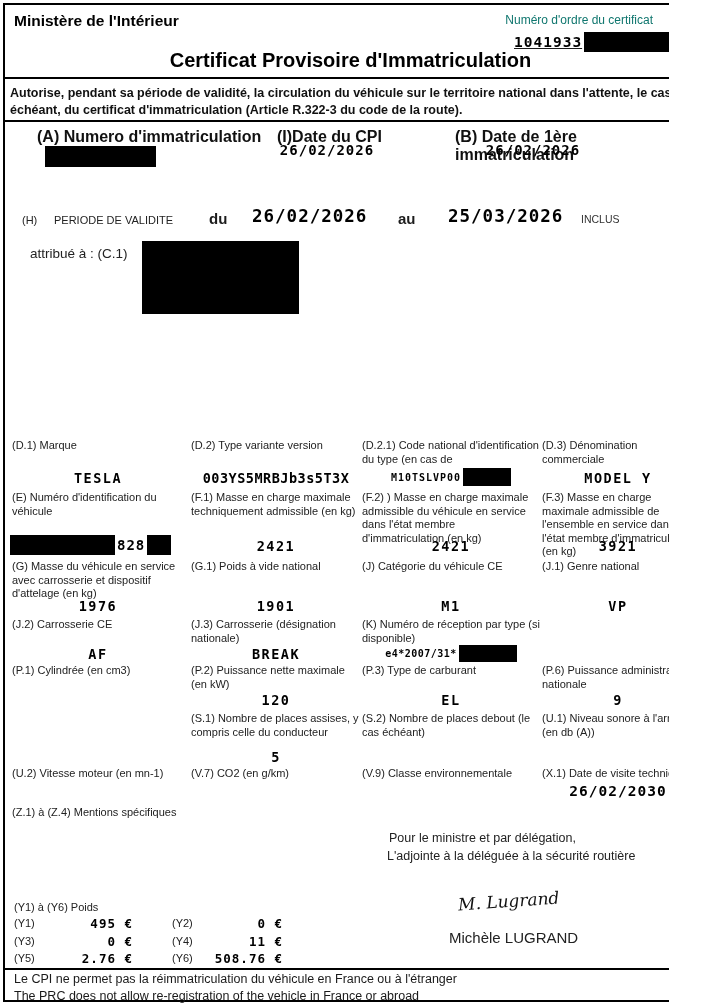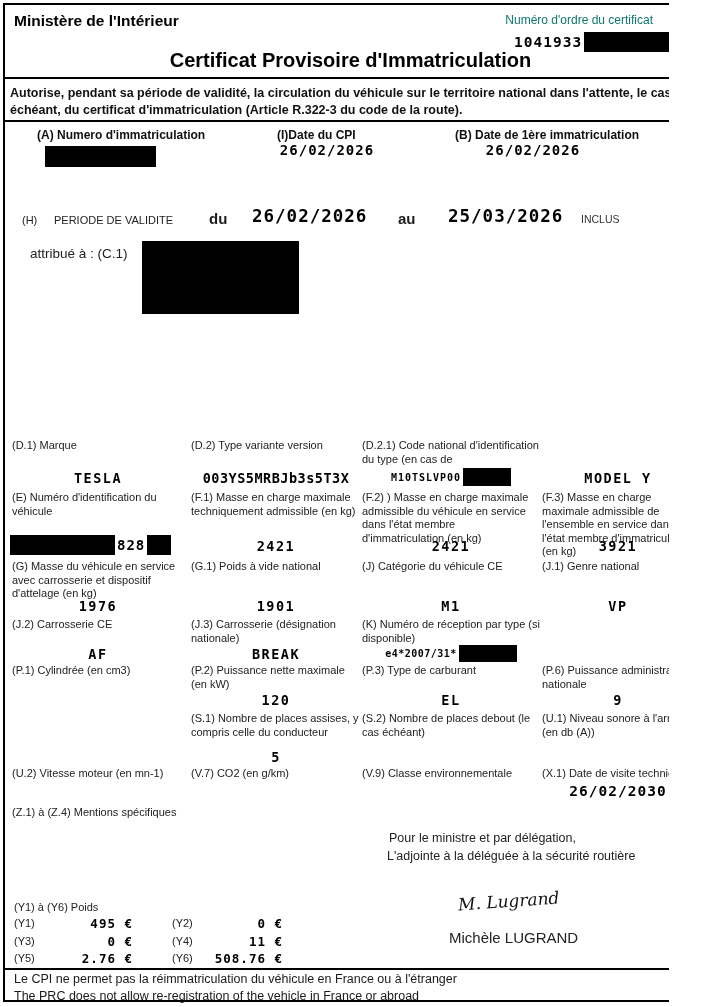--- a/index.html
+++ b/index.html
@@ -2,21 +2,21 @@
 <html><head>
 <meta charset="utf-8">
 <style>
   html,body{margin:0;padding:0;background:#fff;}
   .page{position:relative;width:669px;height:1007px;background:#fff;overflow:hidden;
         font-family:"Liberation Sans",sans-serif;color:#1a1a1a;}
   .frame{position:absolute;left:3px;top:3px;width:692px;height:999px;border:2px solid #000;box-sizing:border-box;}
   .abs{position:absolute;}
   .hline{position:absolute;left:5px;width:691px;border-top:2px solid #000;height:0;}
   .lbl{position:absolute;font-size:11px;line-height:13.5px;color:#222;}
-  .lblb{position:absolute;font-size:12px;font-weight:bold;color:#111;}
+  .lblb{position:absolute;font-size:16px;font-weight:bold;color:#111;}
   .val{position:absolute;font-family:"DejaVu Sans Mono",monospace;font-weight:bold;
        font-size:13.5px;letter-spacing:1.5px;color:#000;text-align:center;}
   .valflex{position:absolute;font-family:"DejaVu Sans Mono",monospace;font-weight:bold;
        font-size:10px;letter-spacing:1px;color:#000;display:flex;align-items:center;justify-content:center;gap:2px;}
   .bigdate{position:absolute;font-family:"DejaVu Sans Mono",monospace;font-weight:bold;
        font-size:17.5px;letter-spacing:1px;color:#000;}
   .middate{position:absolute;font-family:"DejaVu Sans Mono",monospace;font-weight:bold;
        font-size:14px;letter-spacing:1px;color:#000;text-align:center;}
   .redact{position:absolute;background:#000;}
   .redact-inline{display:inline-block;background:#000;vertical-align:-3px;}
@@ -28,21 +28,21 @@
        color:#111;transform:rotate(-4deg);}
 </style>
 </head>
 <body>
 
 <div class="page">
   <div class="frame"></div>
 
   <div class="abs" style="left:14px;top:12px;font-size:15.5px;font-weight:bold;color:#000;">Ministère de l'Intérieur</div>
   <div class="abs" style="right:16px;top:13px;font-size:12px;color:#0f766e;">Numéro d'ordre du certificat</div>
-  <div class="abs" style="left:514px;top:32px;display:flex;align-items:center;gap:2px;">
+  <div class="abs" style="left:514px;top:32px;display:flex;align-items:center;gap:2px;text-decoration:underline;">
     <span style="font-family:'DejaVu Sans Mono',monospace;font-weight:bold;font-size:14.5px;letter-spacing:1px;color:#000;">1041933</span>
     <span class="redact-inline" style="width:87px;height:20px;"></span>
   </div>
   <div class="abs" style="left:0;top:49px;width:701px;text-align:center;font-size:20px;font-weight:bold;color:#000;">Certificat Provisoire d'Immatriculation</div>
 
   <div class="hline" style="top:77px;"></div>
   <div class="abs" style="left:10px;top:85px;width:684px;font-size:12.5px;font-weight:bold;line-height:16.5px;color:#111;">Autorise, pendant sa période de validité, la circulation du véhicule sur le territoire national dans l'attente, le cas échéant, du certificat d'immatriculation (Article R.322-3 du code de la route).</div>
   <div class="hline" style="top:120px;"></div>
 
   <div class="lblb" style="left:37px;top:128px;">(A) Numero d'immatriculation</div>
@@ -59,20 +59,21 @@
   <div class="abs" style="left:398px;top:210px;font-size:15px;font-weight:bold;color:#1c1c1c;">au</div>
   <div class="bigdate" style="left:448px;top:206px;">25/03/2026</div>
   <div class="abs" style="left:581px;top:213px;font-size:10.5px;color:#333;">INCLUS</div>
 
   <div class="abs" style="left:30px;top:246px;font-size:13.5px;color:#222;">attribué à : (C.1)</div>
   <div class="redact" style="left:142px;top:241px;width:157px;height:73px;"></div>
 
   <div class="lbl c1" style="top:439px;">(D.1) Marque</div>
   <div class="lbl c2" style="top:439px;">(D.2) Type variante version</div>
   <div class="lbl c3" style="top:439px;">(D.2.1) Code national d'identification du type (en cas de</div>
+  <div class="lbl c4" style="top:439px;">(D.3) Dénomination commerciale</div>
   <div class="val c1" style="top:470px;">TESLA</div>
   <div class="val c2" style="top:470px;letter-spacing:0.5px;">003YS5MRBJb3s5T3X</div>
   <div class="valflex c3" style="top:468px;">
     <span>M10TSLVP00</span>
       <span class="redact-inline" style="width:48px;height:18px;"></span>
   </div>
   <div class="val c4" style="top:470px;">MODEL Y</div>
 
   <div class="lbl c1" style="top:491px;">(E) Numéro d'identification du véhicule</div>
   <div class="lbl c2" style="top:491px;">(F.1) Masse en charge maximale techniquement admissible (en kg)</div>

